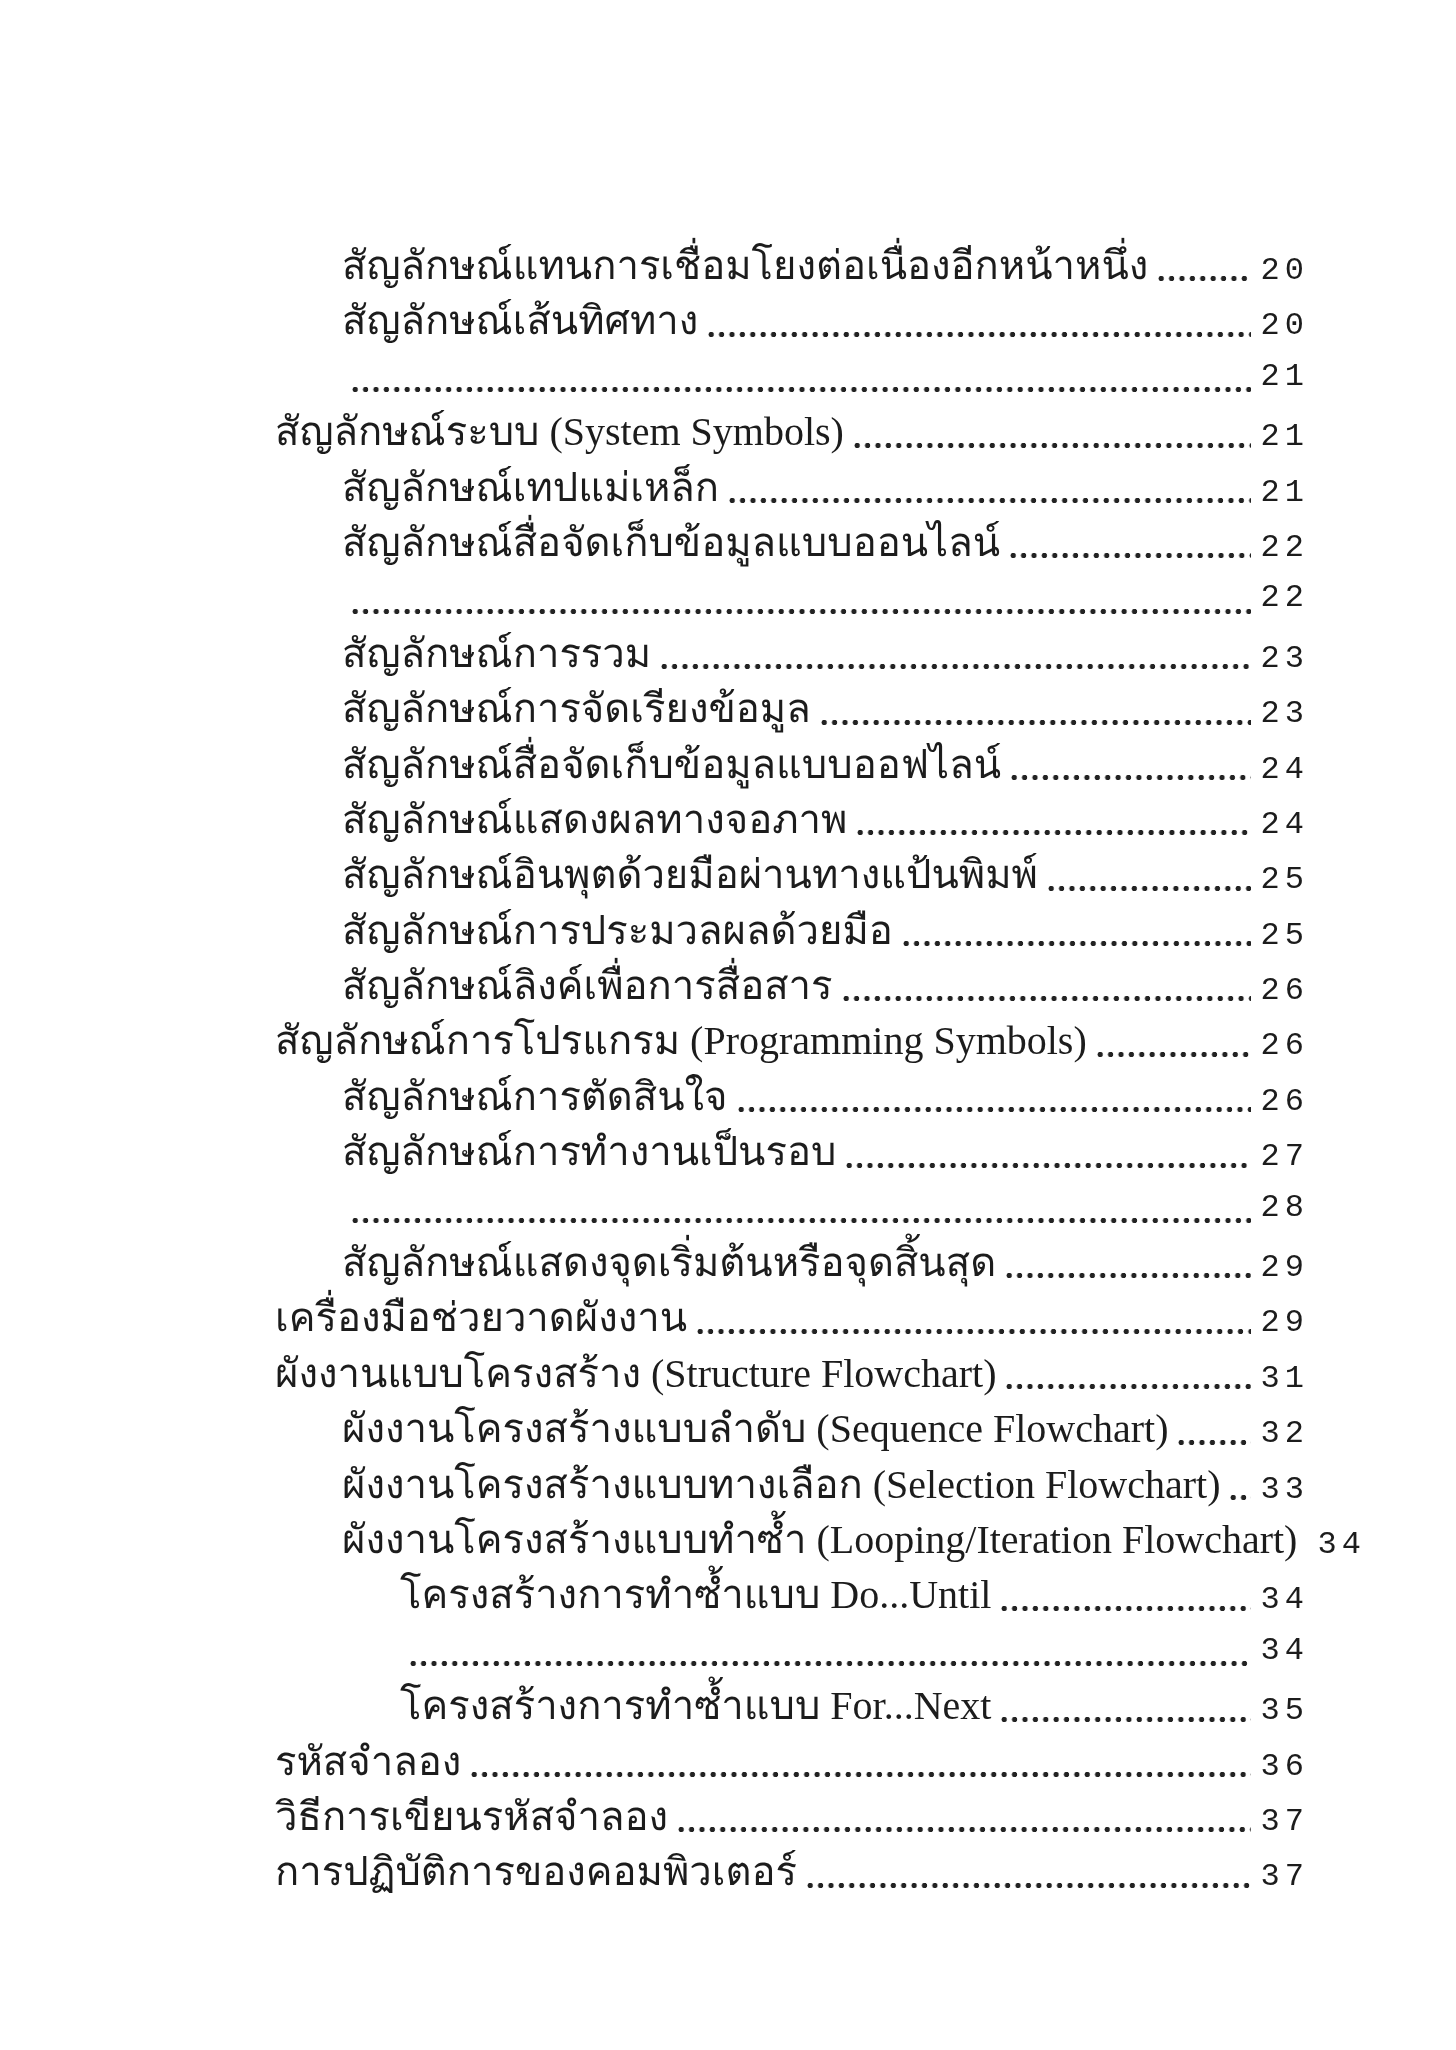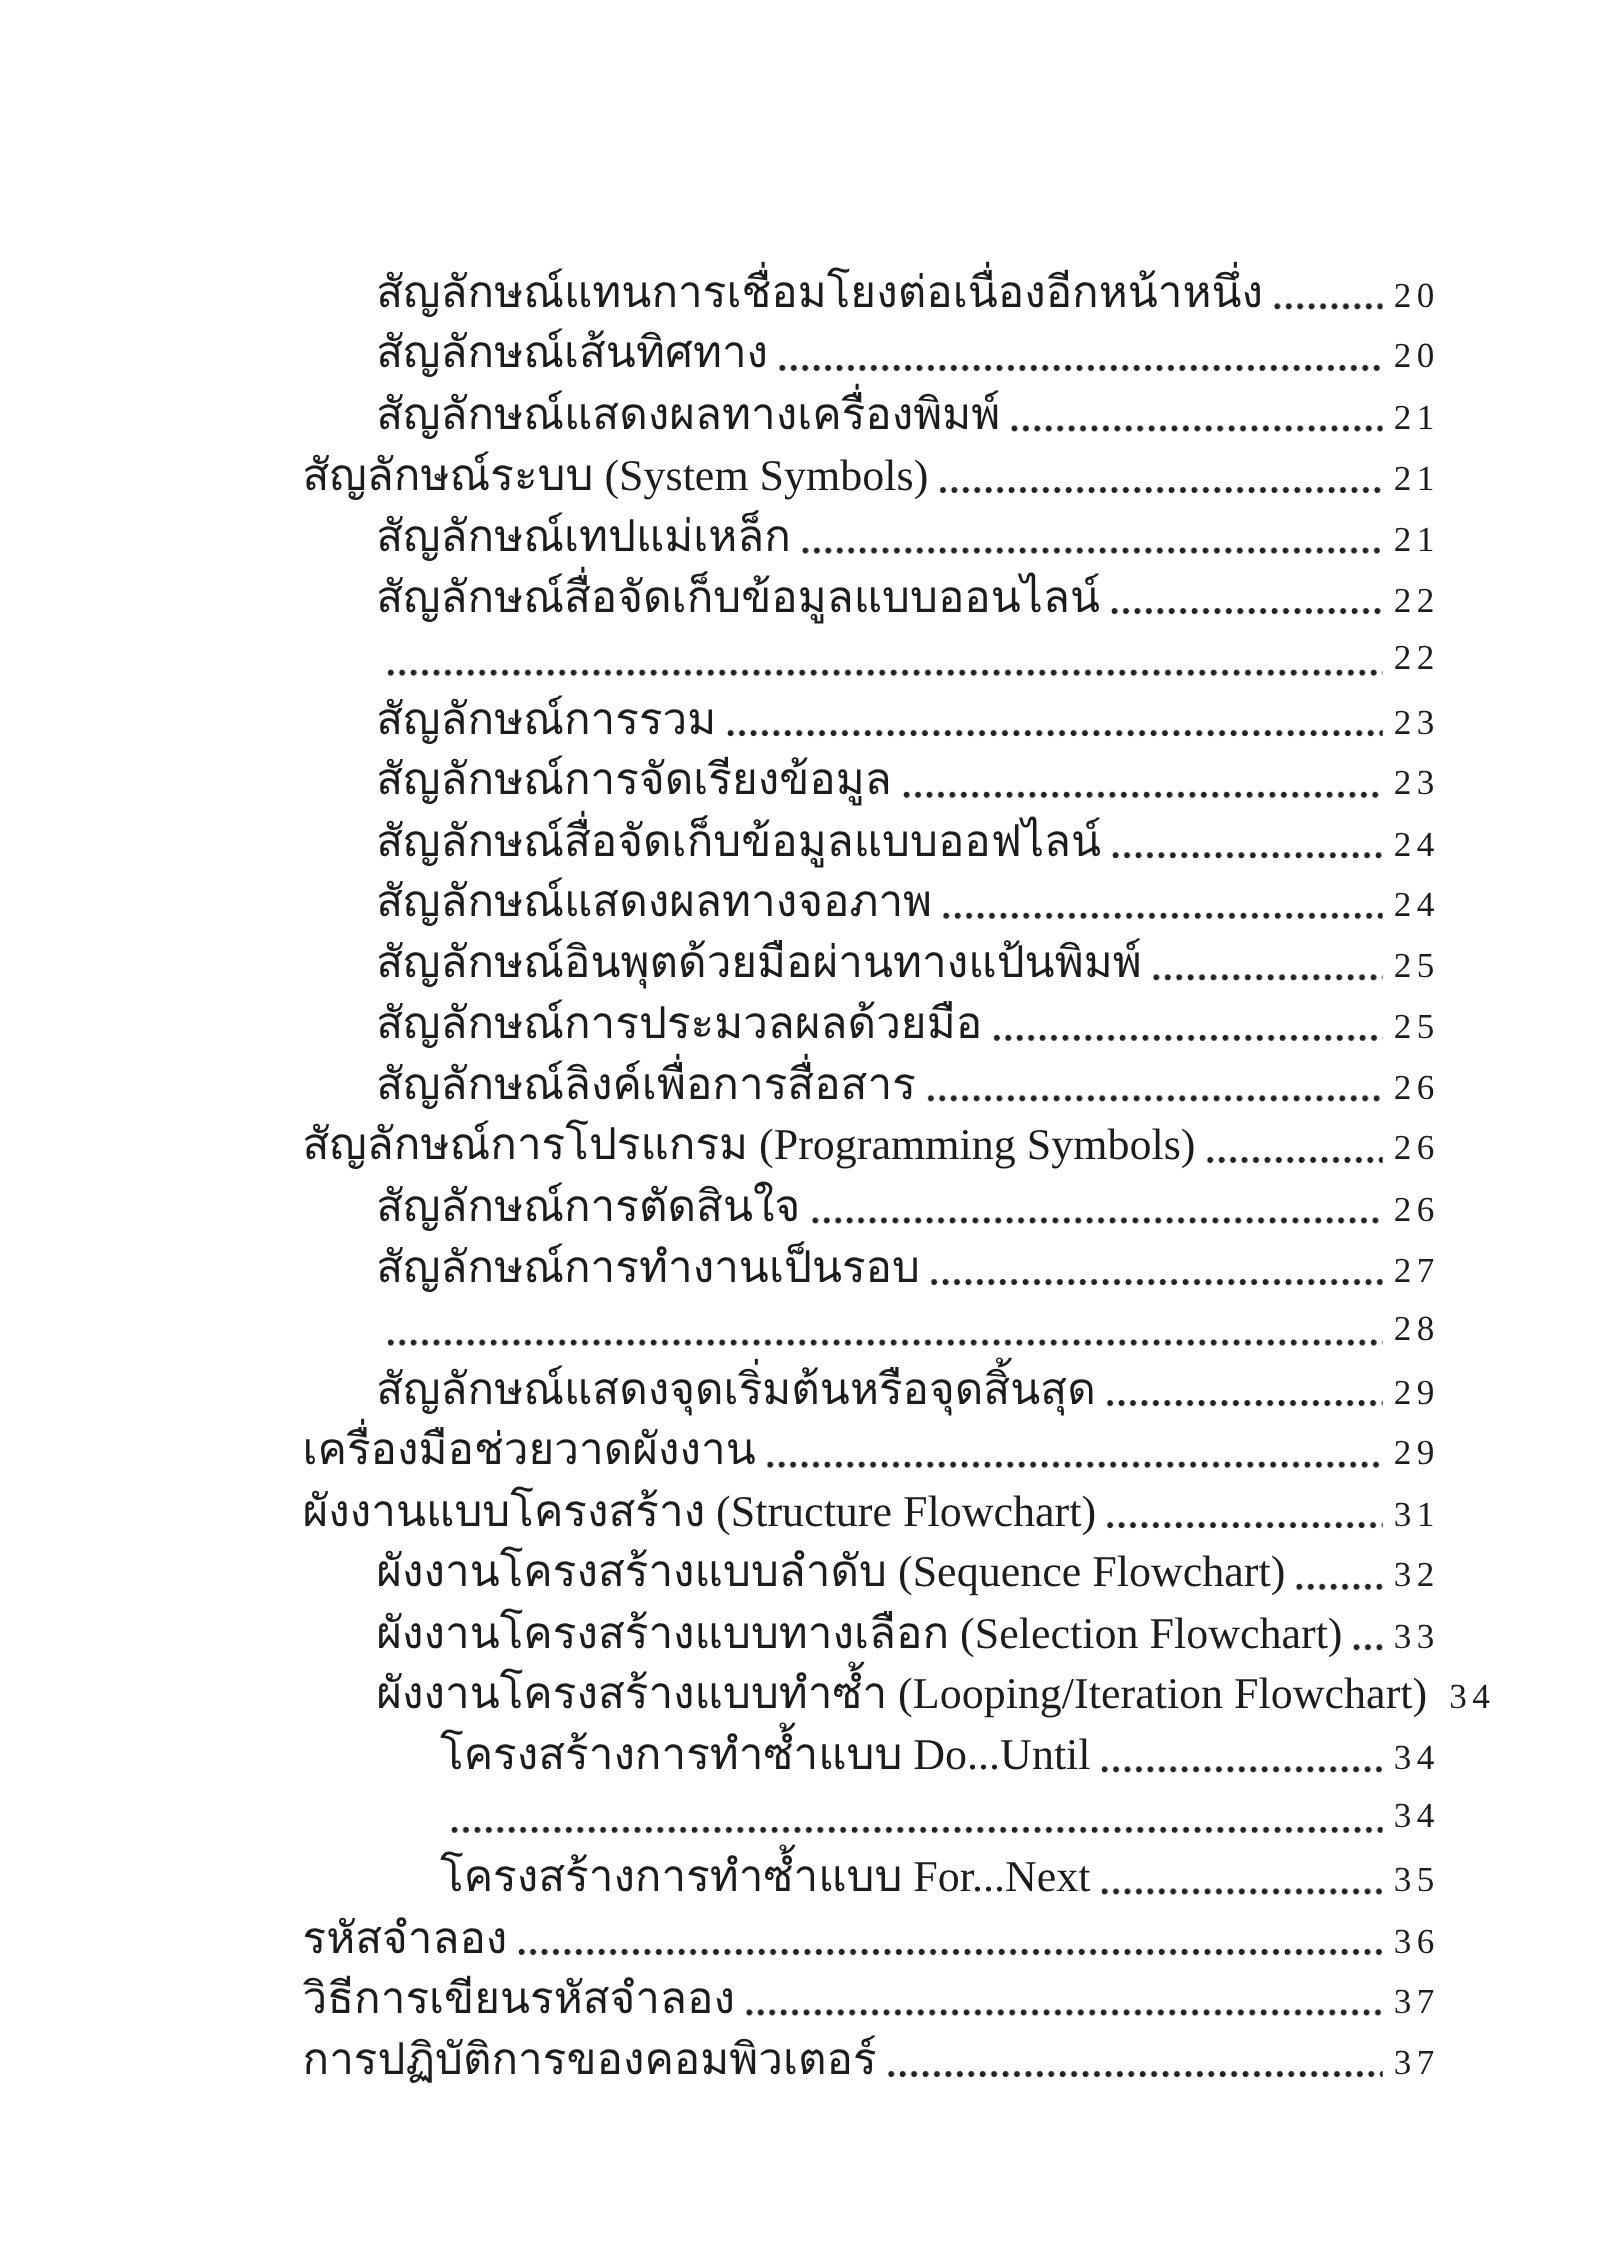--- a/index.html
+++ b/index.html
@@ -42,39 +42,39 @@
     background-image: radial-gradient(circle at 3.2px 3.5px, #222222 2.35px, rgba(0,0,0,0) 3px);
     background-size: 10.4px 7px;
     background-repeat: repeat-x;
     background-position: left bottom;
   }
   .toc-page-num {
     flex: 0 0 auto;
     font-size: 32px;
     letter-spacing: 5px;
     margin-right: -5px;
+    font-family: Liberation Mono, monospace;
   }
 </style>
 </head>
 <body>
 
 <div class="page">
   <div class="toc-list" id="toc-list">
       <div class="toc-row level-1">
         <span class="toc-title">สัญลักษณ์แทนการเชื่อมโยงต่อเนื่องอีกหน้าหนึ่ง</span>
         <span class="dot-leader"></span>
         <span class="toc-page-num">20</span>
       </div>
       <div class="toc-row level-1">
         <span class="toc-title">สัญลักษณ์เส้นทิศทาง</span>
         <span class="dot-leader"></span>
         <span class="toc-page-num">20</span>
       </div>
       <div class="toc-row level-1">
-        <span class="toc-title">สัญลักษณ์แสดงผลทางเครื่องพิมพ์</span>
         <span class="dot-leader"></span>
         <span class="toc-page-num">21</span>
       </div>
       <div class="toc-row level-0">
         <span class="toc-title">สัญลักษณ์ระบบ (System Symbols)</span>
         <span class="dot-leader"></span>
         <span class="toc-page-num">21</span>
       </div>
       <div class="toc-row level-1">
         <span class="toc-title">สัญลักษณ์เทปแม่เหล็ก</span>

